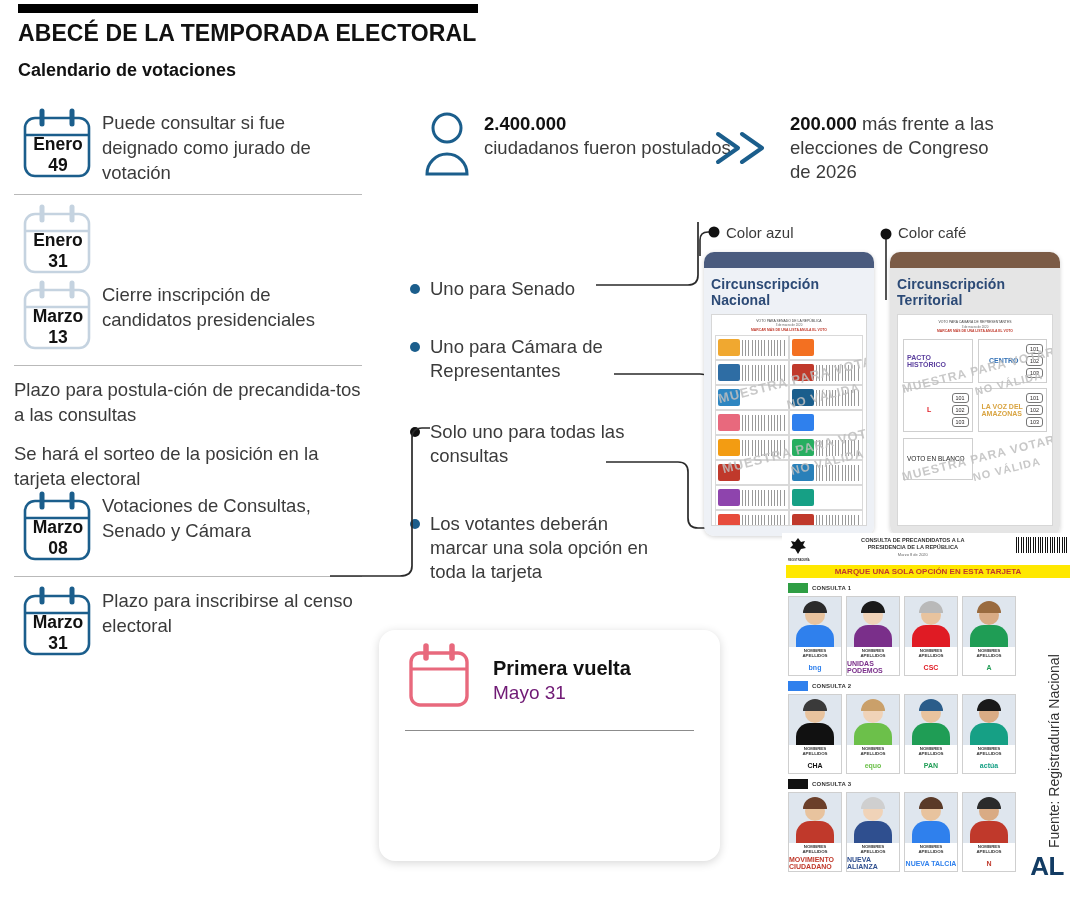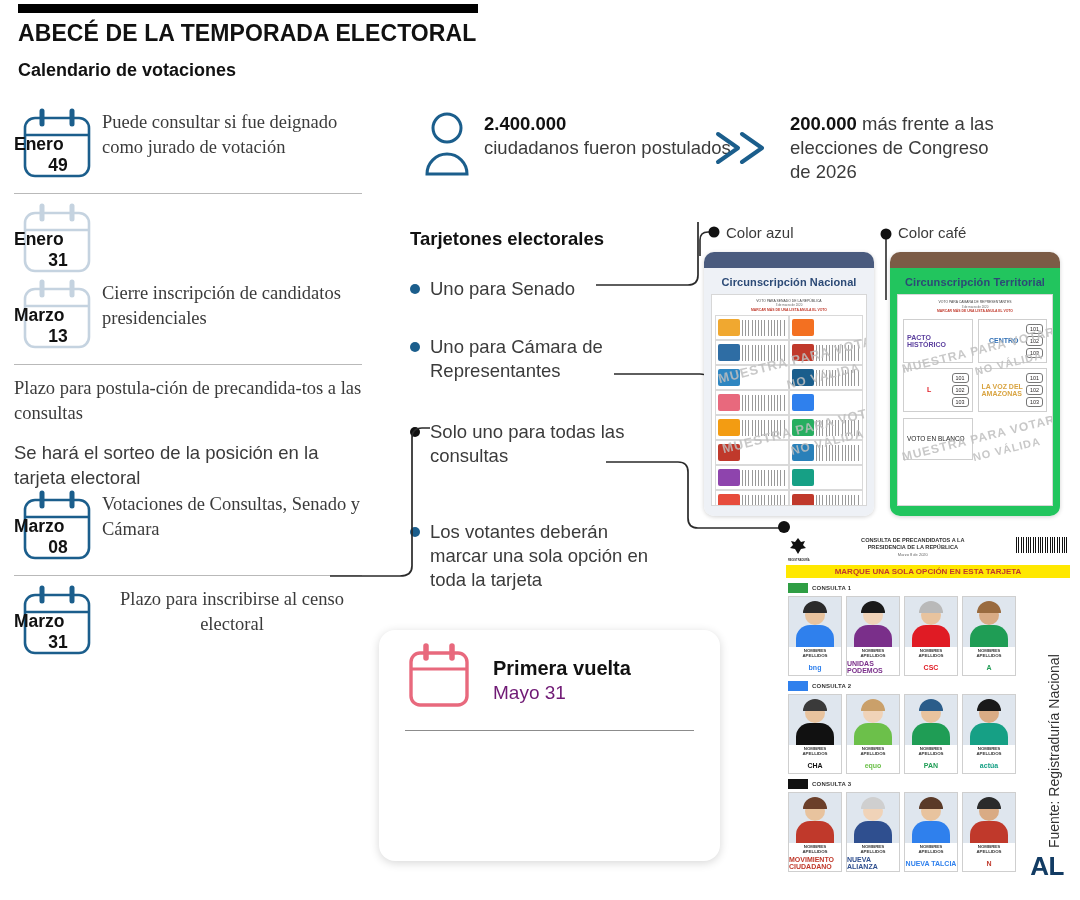--- a/index.html
+++ b/index.html
@@ -13,23 +13,23 @@
   
   .topbar{position:absolute;left:18px;top:4px;width:460px;height:9px;background:#000;}
   .title{position:absolute;left:18px;top:20px;font-size:23px;font-weight:bold;letter-spacing:.1px;color:#111;}
   .subtitle{position:absolute;left:18px;top:60px;font-size:18px;font-weight:bold;color:#111;}
 
   
   .cal-list{position:absolute;left:14px;top:108px;width:348px;}
   .cal-row{display:flex;align-items:flex-start;}
   .cal-ico{width:88px;flex:0 0 88px;position:relative;height:76px;}
   .cal-ico svg{position:absolute;left:6px;top:0;}
-  .cal-month{position:absolute;left:0;right:0;top:26px;font-size:17.5px;font-weight:bold;color:#111;}
+  .cal-month{position:absolute;left:0;right:0;top:26px;text-align:center;font-size:17.5px;font-weight:bold;color:#111;}
   .cal-day{position:absolute;left:0;right:0;top:47px;text-align:center;font-size:17.5px;font-weight:bold;color:#111;}
-  .cal-txt{font-size:18.5px;line-height:25px;color:#3b3b3b;padding-top:2px;font-family:Liberation Serif, serif;}
+  .cal-txt{font-size:18.5px;line-height:25px;color:#3b3b3b;padding-top:2px;}
   .cal-txt2{font-size:18.5px;line-height:25px;color:#3b3b3b;margin-top:14px;}
   .sep{height:1px;background:#b9b9b9;margin:9px 0 9px 0;width:348px;}
 
   
   .stat{position:absolute;left:424px;top:112px;display:flex;align-items:flex-start;justify-content:space-between;}
   .stat-txt{margin-left:14px;font-size:18.5px;line-height:24px;color:#3b3b3b;}
   .stat-num{font-weight:bold;color:#111;}
   .chev{position:absolute;left:712px;top:128px;}
   .stat2{position:absolute;left:790px;top:112px;font-size:18.5px;line-height:24px;color:#3b3b3b;width:220px;}
 
@@ -41,21 +41,21 @@
 
   
   .conn{position:absolute;left:0;top:0;width:1080px;height:900px;pointer-events:none;}
 
   
   .lbl{position:absolute;font-size:15px;color:#3b3b3b;}
 
   .card{position:absolute;border-radius:10px;overflow:hidden;box-shadow:0 1px 4px rgba(0,0,0,.18);}
   .card .cap{height:16px;}
   .card .body{background:#eef1f6;padding:8px 7px 10px 7px;}
-  .card h4{margin:0 0 6px 0;text-align:center;font-size:11px;letter-spacing:.1px;}
+  .card h4{margin:0 0 6px 0;text-align:left;font-size:14px;letter-spacing:.1px;}
   .sheet{background:#fff;border:1px solid #d7d7d7;position:relative;overflow:hidden;}
   .wmk{position:absolute;color:#bfbfbf;font-weight:bold;letter-spacing:1px;
        transform:rotate(-14deg);white-space:nowrap;opacity:.85;}
 
   
   .sgrid{display:grid;grid-template-columns:1fr 1fr;gap:0;}
   .scell{border:.5px solid #d9d9d9;height:25px;display:flex;align-items:center;padding:1px 2px;box-sizing:border-box;}
   .logo{width:22px;height:17px;border-radius:2px;flex:0 0 22px;}
   .bars{flex:1;height:16px;margin-left:2px;
         background:repeating-linear-gradient(90deg,#9a9a9a 0 1px,transparent 1px 3.2px);}
@@ -176,21 +176,21 @@
         <div class="cal-ico">
           <svg width="76" height="74" viewBox="0 0 76 74">
             <rect x="5" y="10" width="64" height="58" rx="10" ry="10" fill="none" stroke="#1b5e8c" stroke-width="2.6"></rect>
             <line x1="5" y1="27" x2="69" y2="27" stroke="#1b5e8c" stroke-width="2.4"></line>
             <line x1="22" y1="3" x2="22" y2="16" stroke="#1b5e8c" stroke-width="5" stroke-linecap="round"></line>
             <line x1="52" y1="3" x2="52" y2="16" stroke="#1b5e8c" stroke-width="5" stroke-linecap="round"></line>
           </svg>
           <div class="cal-month">Marzo</div>
           <div class="cal-day">31</div>
         </div>
-        <div style="flex:1;text-align:center;">
+        <div style="flex:1;">
           <div class="cal-txt">Plazo para inscribirse al censo electoral</div>
         </div>
       </div>
     </div>
 
   <div class="stat">
     <span>
       <svg width="46" height="64" viewBox="0 0 46 64">
         <circle cx="23" cy="16" r="14" fill="none" stroke="#1b5e8c" stroke-width="3"></circle>
         <path d="M3 62 a20 20 0 0 1 40 0 z" fill="none" stroke="#1b5e8c" stroke-width="3"></path>
@@ -206,35 +206,34 @@
     <svg width="62" height="40" viewBox="0 0 62 40">
       <path d="M6 6 L26 20 L6 34" fill="none" stroke="#1b5e8c" stroke-width="4" stroke-linecap="round" stroke-linejoin="round"></path>
       <path d="M30 6 L50 20 L30 34" fill="none" stroke="#1b5e8c" stroke-width="4" stroke-linecap="round" stroke-linejoin="round"></path>
     </svg>
   </div>
 
   <div class="stat2">
     <span class="stat-num">200.000</span><span> más frente a las elecciones de Congreso de 2026</span>
   </div>
 
-  <div class="tj-title">Tarjetones electorales</div>
 
   <div class="bullet" style="left:430px;top:277px;width:250px;">
     <span class="dot"></span>
     <span>Uno para Senado</span>
   </div>
   <div class="bullet" style="left:430px;top:335px;width:205px;">
     <span class="dot"></span>
     <span>Uno para Cámara de Representantes</span>
   </div>
   <div class="bullet" style="left:430px;top:420px;width:200px;">
     <span class="dot black"></span>
     <span>Solo uno para todas las consultas</span>
   </div>
-  <div class="bullet" style="left:430px;top:512px;width:235px;margin-top:8px;">
+  <div class="bullet" style="left:430px;top:512px;width:235px;">
     <span class="dot"></span>
     <span>Los votantes deberán marcar una sola opción en toda la tarjeta</span>
   </div>
 
   <svg class="conn">
 
     <path d="M596 285 H688 Q698 285 698 275 V222" fill="none" stroke="#2a2a2a" stroke-width="1.7"></path>
 
     <path d="M614 374 H700 Q710 374 710 384 V490 Q710 500 720 500 H784" fill="none" stroke="#2a2a2a" stroke-width="1.7"></path>
 
@@ -333,21 +332,21 @@
         <div class="wmk" style="left:4px;top:56px;font-size:13px;">MUESTRA PARA VOTAR</div>
         <div class="wmk" style="left:74px;top:74px;font-size:12px;">NO VÁLIDA</div>
         <div class="wmk" style="left:8px;top:126px;font-size:13px;">MUESTRA PARA VOTAR</div>
         <div class="wmk" style="left:78px;top:140px;font-size:12px;">NO VÁLIDA</div>
       </div>
     </div>
   </div>
 
   <div class="card" style="left:890px;top:252px;width:170px;">
     <div class="cap" id="cap-terr" style="background: rgb(123, 91, 70);"></div>
-    <div class="body" style="background:#22c55e;">
+    <div class="body" style="background:#e5e5e5;">
       <h4 style="color:#2c4a76;">Circunscripción Territorial</h4>
       <div class="sheet" style="height:212px;padding:5px 5px;box-sizing:border-box;">
         <div style="text-align:center;line-height:4.6px;margin-bottom:5px;">
           <div style="font-size:3.4px;color:#444;">VOTO PARA CÁMARA DE REPRESENTANTES</div>
           <div style="font-size:3px;color:#666;">3 de marzo de 2020</div>
           <div style="font-size:3.4px;color:#c0392b;font-weight:bold;">MARCAR MÁS DE UNA LISTA ANULA EL VOTO</div>
         </div>
         <div id="tgrid">
             <div style="display: grid; grid-template-columns: 1fr 1fr; gap: 5px;">
               <div class="tbox" style="height: 44px;">

